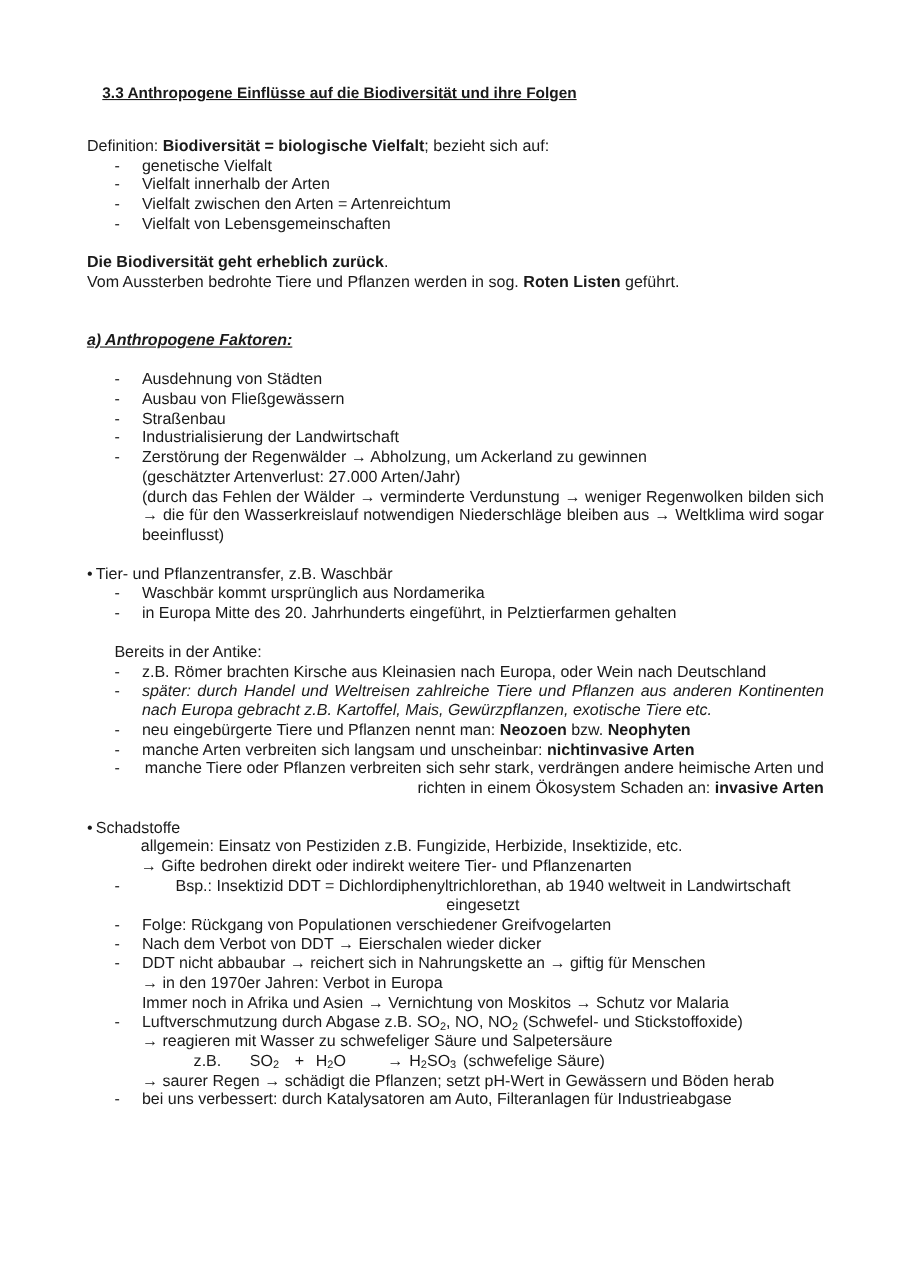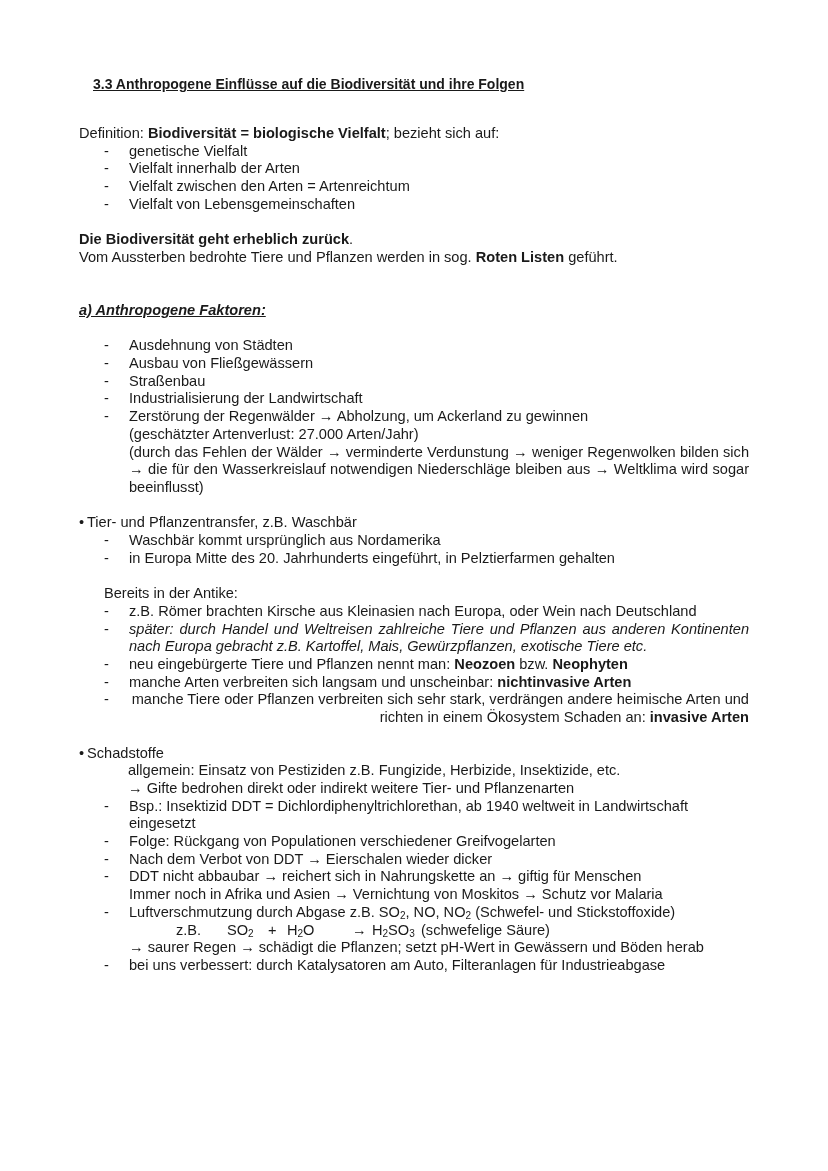--- a/index.html
+++ b/index.html
@@ -97,30 +97,32 @@
     </ul>
   </div>
   <div class="gap"></div>
 
   <div>
     <p class="p bullet-line"><span class="bullet-dot">•</span><span>Schadstoffe</span></p>
     <p class="p line ind2">allgemein: Einsatz von Pestiziden z.B. Fungizide, Herbizide, Insektizide, etc.</p>
     <p class="p line ind2">→ Gifte bedrohen direkt oder indirekt weitere Tier- und Pflanzenarten</p>
     <ul class="dash">
       <li>
-          <div class="wrap" style="text-align:left;">Bsp.: Insektizid DDT = Dichlordiphenyltrichlorethan, ab 1940 weltweit in Landwirtschaft eingesetzt</div>
+          <div class="wrap" style="text-align:center;">Bsp.: Insektizid DDT = Dichlordiphenyltrichlorethan, ab 1940 weltweit in Landwirtschaft eingesetzt</div>
         </li>
       <li class="line" style="white-space:nowrap;">Folge: Rückgang von Populationen verschiedener Greifvogelarten</li>
       <li class="line" style="white-space:nowrap;">Nach dem Verbot von DDT → Eierschalen wieder dicker</li>
       <li>
         <div class="line">DDT nicht abbaubar → reichert sich in Nahrungskette an → giftig für Menschen</div>
+        <div class="line">→ in den 1970er Jahren: Verbot in Europa</div>
         <div class="line">Immer noch in Afrika und Asien → Vernichtung von Moskitos → Schutz vor Malaria</div>
       </li>
       <li>
         <div class="line"><span>Luftverschmutzung durch Abgase z.B. SO</span><sub>2</sub><span>, NO, NO</span><sub>2</sub><span> (Schwefel- und Stickstoffoxide)</span></div>
+        <div class="line">→ reagieren mit Wasser zu schwefeliger Säure und Salpetersäure</div>
         <div class="line" style="padding-left:47px;">
           <span style="display:inline-block;width:51px;">z.B.</span><span style="display:inline-block;width:41px;"><span>SO</span><sub>2</sub></span><span style="display:inline-block;width:19px;">+</span><span style="display:inline-block;width:65px;"><span>H</span><sub>2</sub><span>O</span></span><span style="display:inline-block;width:20px;">→</span><span style="display:inline-block;width:49px;"><span>H</span><sub>2</sub><span>SO</span><sub>3</sub></span><span>(schwefelige Säure)</span>
         </div>
         <div class="line">→ saurer Regen → schädigt die Pflanzen; setzt pH-Wert in Gewässern und Böden herab</div>
       </li>
       <li class="line" style="white-space:nowrap;">bei uns verbessert: durch Katalysatoren am Auto, Filteranlagen für Industrieabgase</li>
     </ul>
   </div>
 
 </div>

